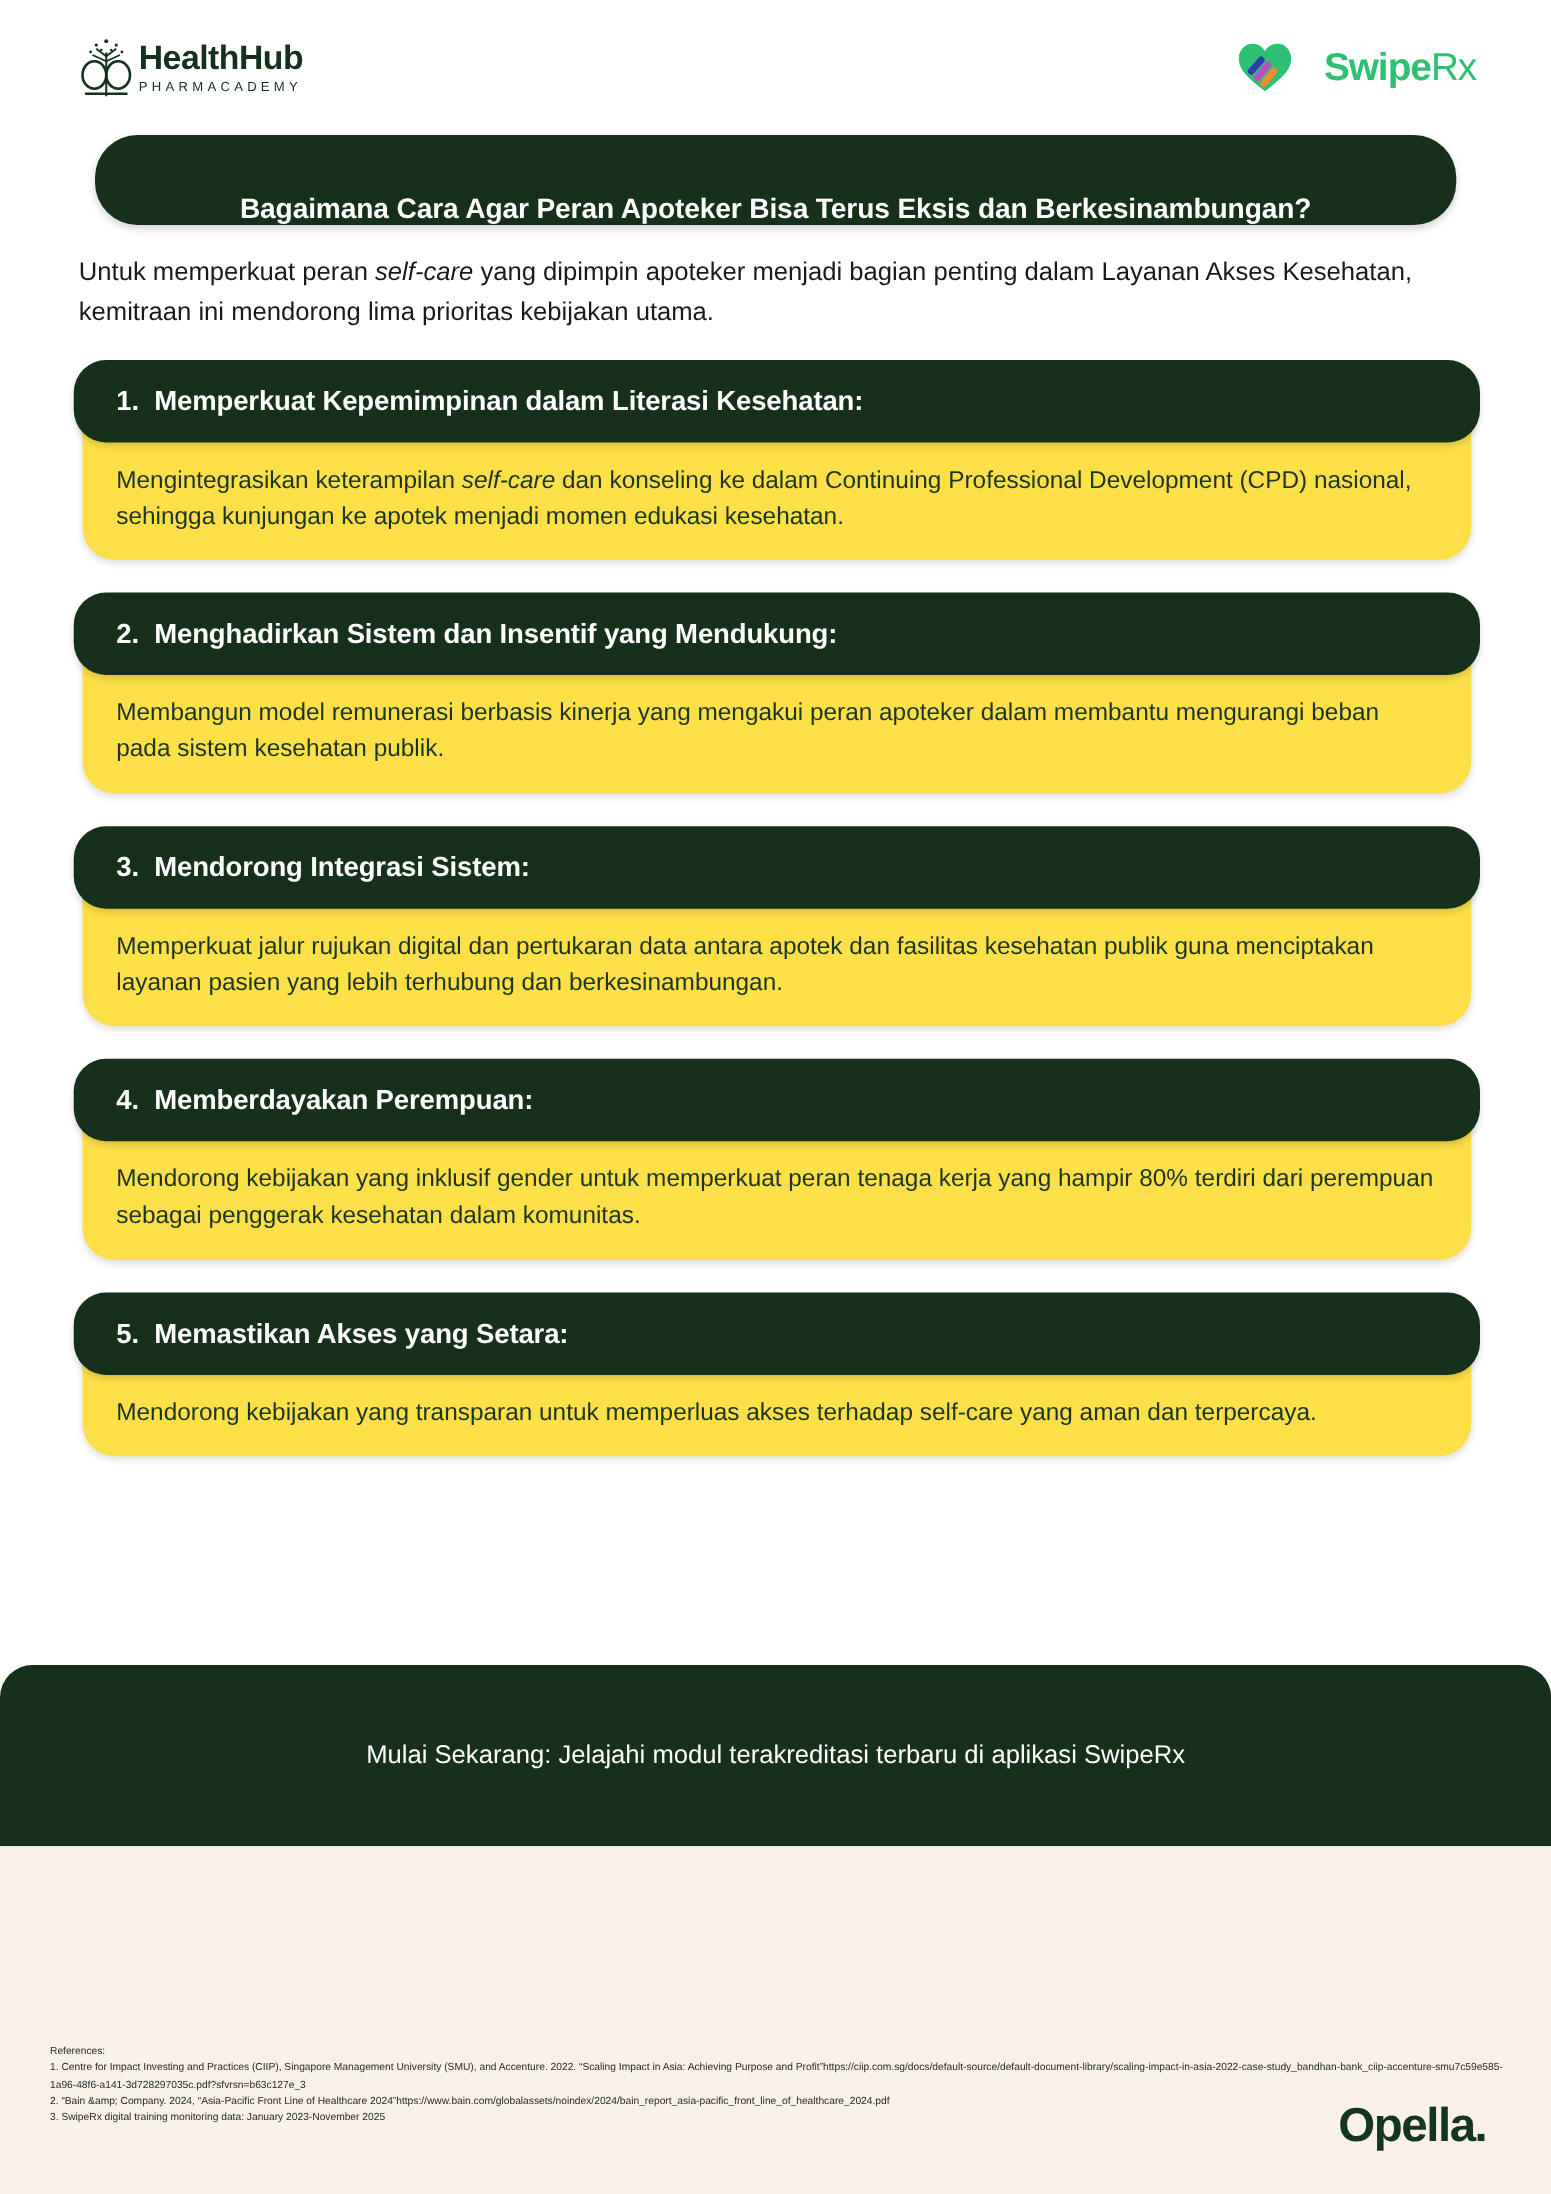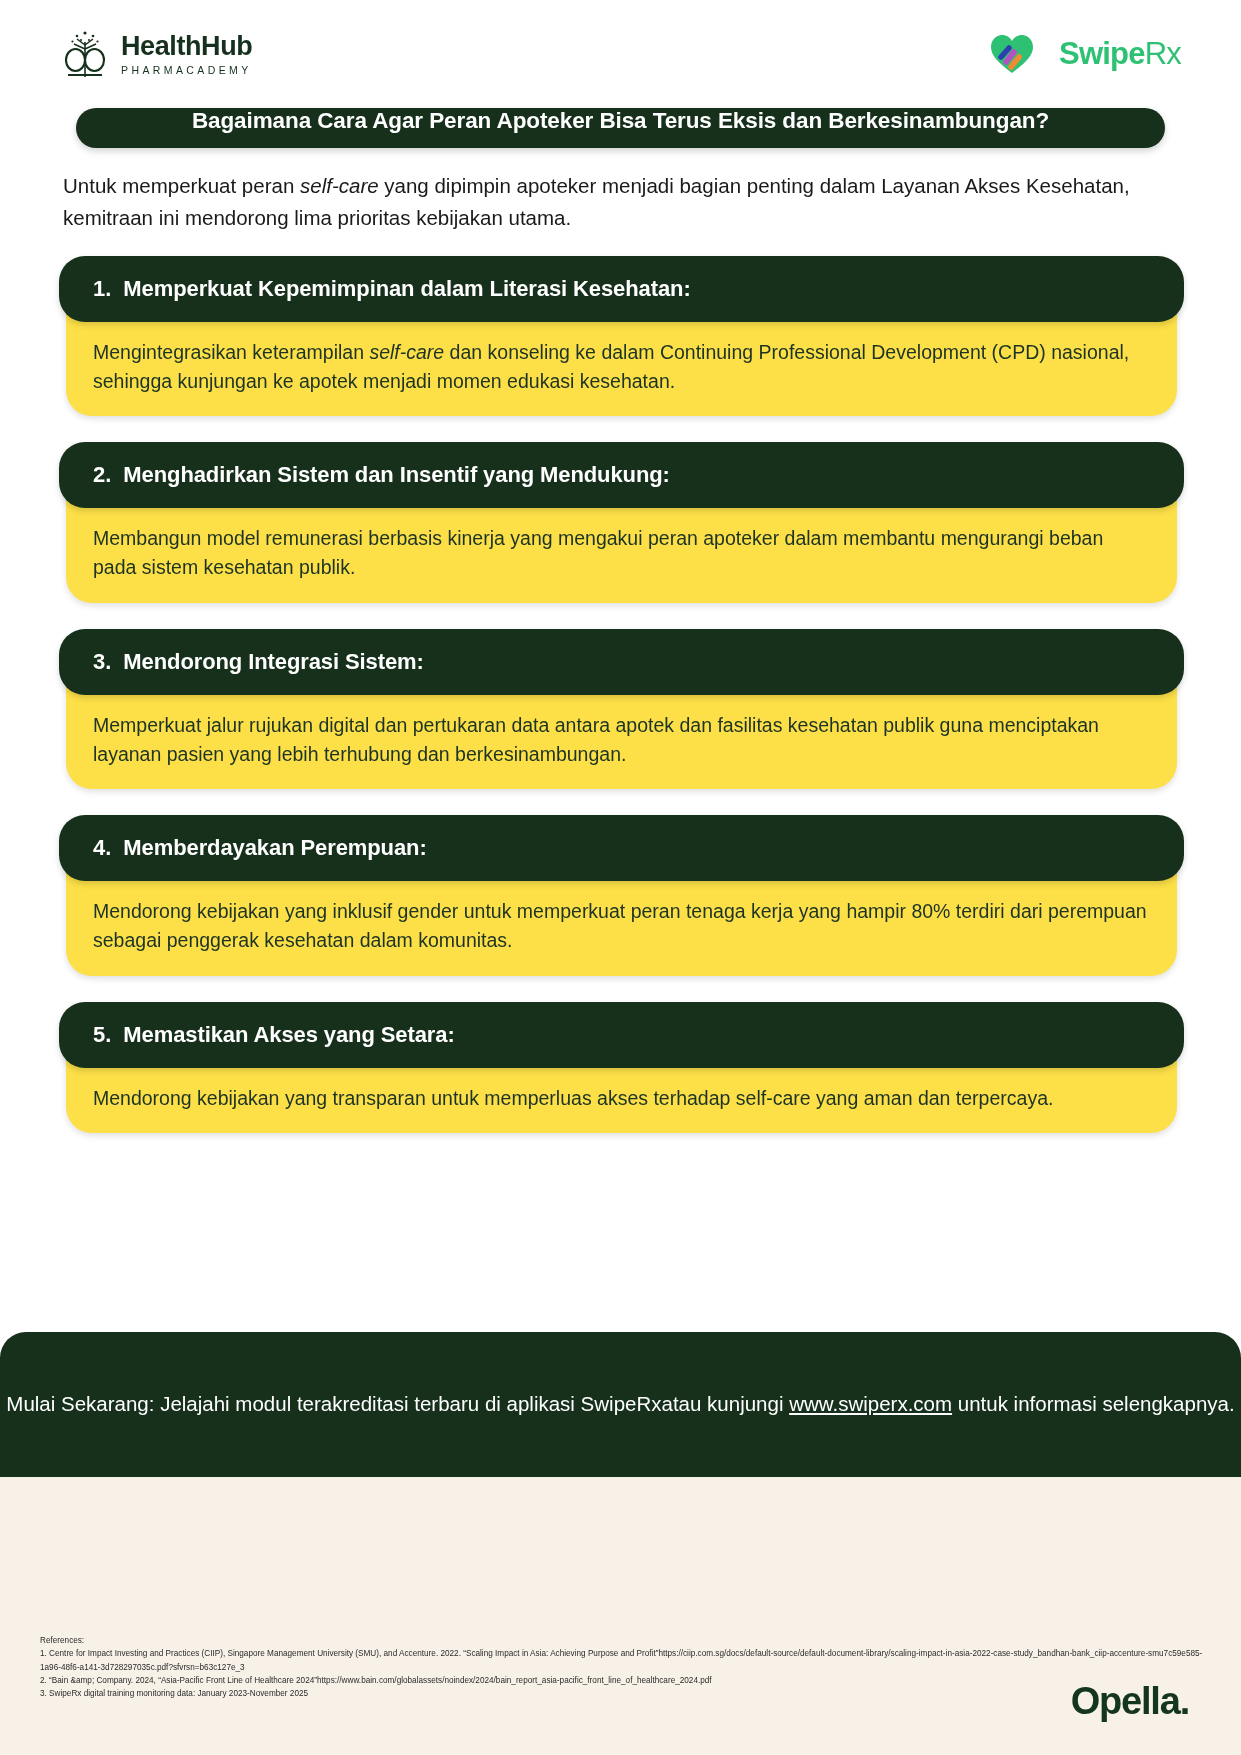--- a/index.html
+++ b/index.html
@@ -33,44 +33,44 @@
   
   .header {
     position: relative;
     height: 108px;
     display: flex;
     align-items: center;
     justify-content: space-between;
     padding: 0 60px 0 62px;
     z-index: 3;
   }
-  .logo-left { display: flex; align-items: center; gap: 13px; }
+  .logo-left { display: flex; align-items: center; gap: 3px; }
   .hh-mark { width: 46px; height: 50px; flex: 0 0 auto; }
   .hh-text { display: flex; flex-direction: column; line-height: 1; }
   .hh-name {
     font-size: 27px; font-weight: 700; color: #15301c;
     letter-spacing: -0.4px; font-family: "Liberation Sans", sans-serif;
   }
   .hh-sub {
     font-size: 10.5px; color: #15301c; letter-spacing: 3.4px;
     margin-top: 5px; font-weight: 400;
   }
   .logo-right { display: flex; align-items: center; gap: 24px; }
   .sw-mark { width: 46px; height: 42px; flex: 0 0 auto; }
   .sw-text { font-size: 31px; font-weight: 700; color: #2fc173; letter-spacing: -0.8px; }
   .sw-text .rx { font-weight: 400; color: #2fc173; }
 
   
   .title-wrap { padding: 0 76px; position: relative; z-index: 3; }
   .title-pill {
     background: #16301c;
     border-radius: 34px;
-    height: 40px;
-    display: flex;
-    align-items: flex-start;
+    height: 72px;
+    display: flex;
+    align-items: flex-end;
     justify-content: center;
     box-shadow: 0 3px 7px rgba(0,0,0,0.18);
   }
   .title-pill span {
     color: #ffffff;
     font-size: 22.5px;
     font-weight: 700;
     letter-spacing: -0.1px;
     text-align: center;
   }
@@ -310,21 +310,20 @@
       <div class="card-body">
         <p><span>Mendorong kebijakan yang transparan untuk memperluas akses terhadap self-care yang aman dan terpercaya.</span></p>
       </div>
     </div>
 
   </div>
 
 
   <div class="cta-band">
     <p>Mulai Sekarang: Jelajahi modul terakreditasi terbaru di aplikasi SwipeRx</p>
-    <p><span>atau kunjungi </span><a href="#">www.swiperx.com</a><span> untuk informasi selengkapnya.</span></p>
   </div>
 
   <div class="refs-zone">
     <div class="refs">
       <span class="rline">References:</span>
       <span class="rline">1. Centre for Impact Investing and Practices (CIIP), Singapore Management University (SMU), and Accenture. 2022. “Scaling Impact in Asia: Achieving Purpose and Profit”https://ciip.com.sg/docs/default-source/default-document-library/scaling-impact-in-asia-2022-case-study_bandhan-bank_ciip-accenture-smu7c59e585-1a96-48f6-a141-3d728297035c.pdf?sfvrsn=b63c127e_3</span>
       <span class="rline">2. “Bain &amp;amp; Company. 2024, “Asia-Pacific Front Line of Healthcare 2024”https://www.bain.com/globalassets/noindex/2024/bain_report_asia-pacific_front_line_of_healthcare_2024.pdf</span>
       <span class="rline">3. SwipeRx digital training monitoring data: January 2023-November 2025</span>
     </div>
     <div class="opella">Opella.</div>

